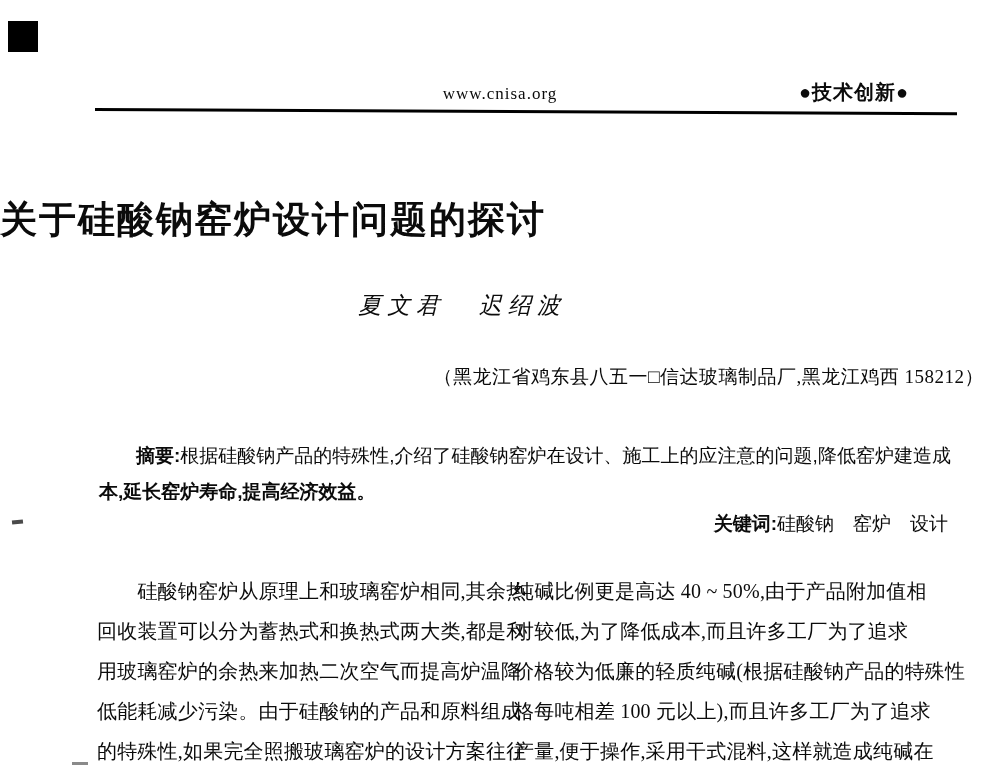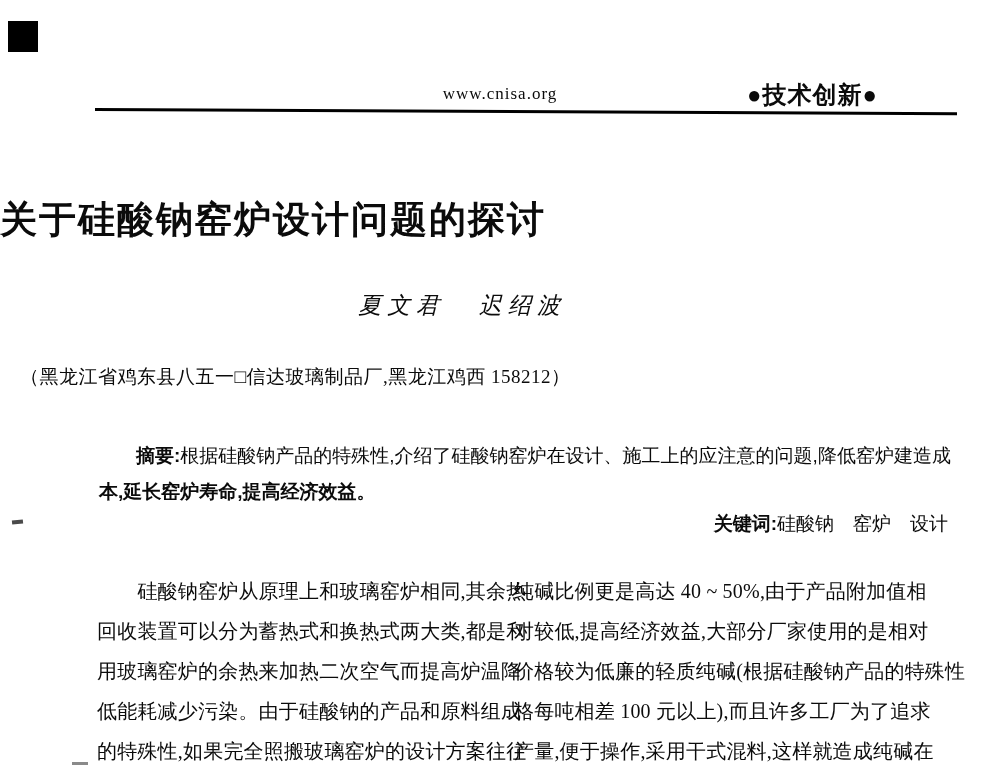--- a/index.html
+++ b/index.html
@@ -7,22 +7,22 @@
     position:relative;width:1000px;height:768px;background:#ffffff;
     overflow:hidden;font-family:"Liberation Serif", serif;color:#0b0b0b;
     margin:0 auto;
   }
   
   .site-url{
     position:absolute;top:84px;left:0;right:0;text-align:center;
     font-size:17px;letter-spacing:1px;font-family:"Liberation Serif",serif;
   }
   .section-badge{
-    position:absolute;top:79px;left:747px;width:200px;
-    font-size:24px;font-weight:700;letter-spacing:1px;
+    position:absolute;top:79px;left:799px;width:200px;
+    font-size:20px;font-weight:700;letter-spacing:1px;
     font-family:Liberation Mono, monospace;
   }
   .header-rule{
     position:absolute;top:108px;left:95px;width:862px;height:3px;
     background:#000;transform:rotate(0.28deg);transform-origin:left center;
   }
   
   .corner-square{position:absolute;top:21px;left:8px;width:30px;height:31px;background:#000;}
   .margin-tick{position:absolute;top:520px;left:12px;width:11px;height:4px;background:#4a4a4a;transform:rotate(-6deg);}
   .bottom-mark{position:absolute;top:762px;left:72px;width:16px;height:3px;background:#8a8a8a;}
@@ -32,21 +32,21 @@
     font-size:37px;font-weight:700;letter-spacing:2px;
     font-family:"Liberation Serif",serif;
   }
   .authors{
     position:absolute;top:290px;left:0;right:0;text-align:center;
     font-size:23px;font-style:italic;letter-spacing:6px;
     transform:translateX(-38px);
   }
   .author-name{margin:8px 11px;}
   .affiliation{
-    position:absolute;top:364px;left:0;right:0;text-align:left;
+    position:absolute;top:364px;left:0;right:16px;text-align:right;
     font-size:19px;letter-spacing:0.5px;margin-left:20px;
   }
   
   .abstract{
     position:absolute;top:438px;left:99px;width:812px;
     font-family:"Liberation Sans",sans-serif;font-size:19px;line-height:36px;
   }
   .abstract .lbl{font-weight:700;}
   .abs-line1{padding-left:37px;white-space:nowrap;}
   .abs-line2{white-space:nowrap;font-weight:bold;}
@@ -99,19 +99,19 @@
 
   <div class="col col-left">
       <div class="bodyline">　　硅酸钠窑炉从原理上和玻璃窑炉相同,其余热</div>
       <div class="bodyline">回收装置可以分为蓄热式和换热式两大类,都是利</div>
       <div class="bodyline">用玻璃窑炉的余热来加热二次空气而提高炉温降</div>
       <div class="bodyline">低能耗减少污染。由于硅酸钠的产品和原料组成</div>
       <div class="bodyline">的特殊性,如果完全照搬玻璃窑炉的设计方案往往</div>
     </div>
   <div class="col col-right">
       <div class="bodyline">纯碱比例更是高达 40 ~ 50%,由于产品附加值相</div>
-      <div class="bodyline">对较低,提高经济效益,大部分厂家使用的是相对</div>
+      <div class="bodyline">对较低,为了降低成本,而且许多工厂为了追求</div>
       <div class="bodyline">价格较为低廉的轻质纯碱(根据硅酸钠产品的特殊性</div>
       <div class="bodyline">格每吨相差 100 元以上),而且许多工厂为了追求</div>
       <div class="bodyline">产量,便于操作,采用干式混料,这样就造成纯碱在</div>
     </div>
 
 </div>
 
 </body></html>

